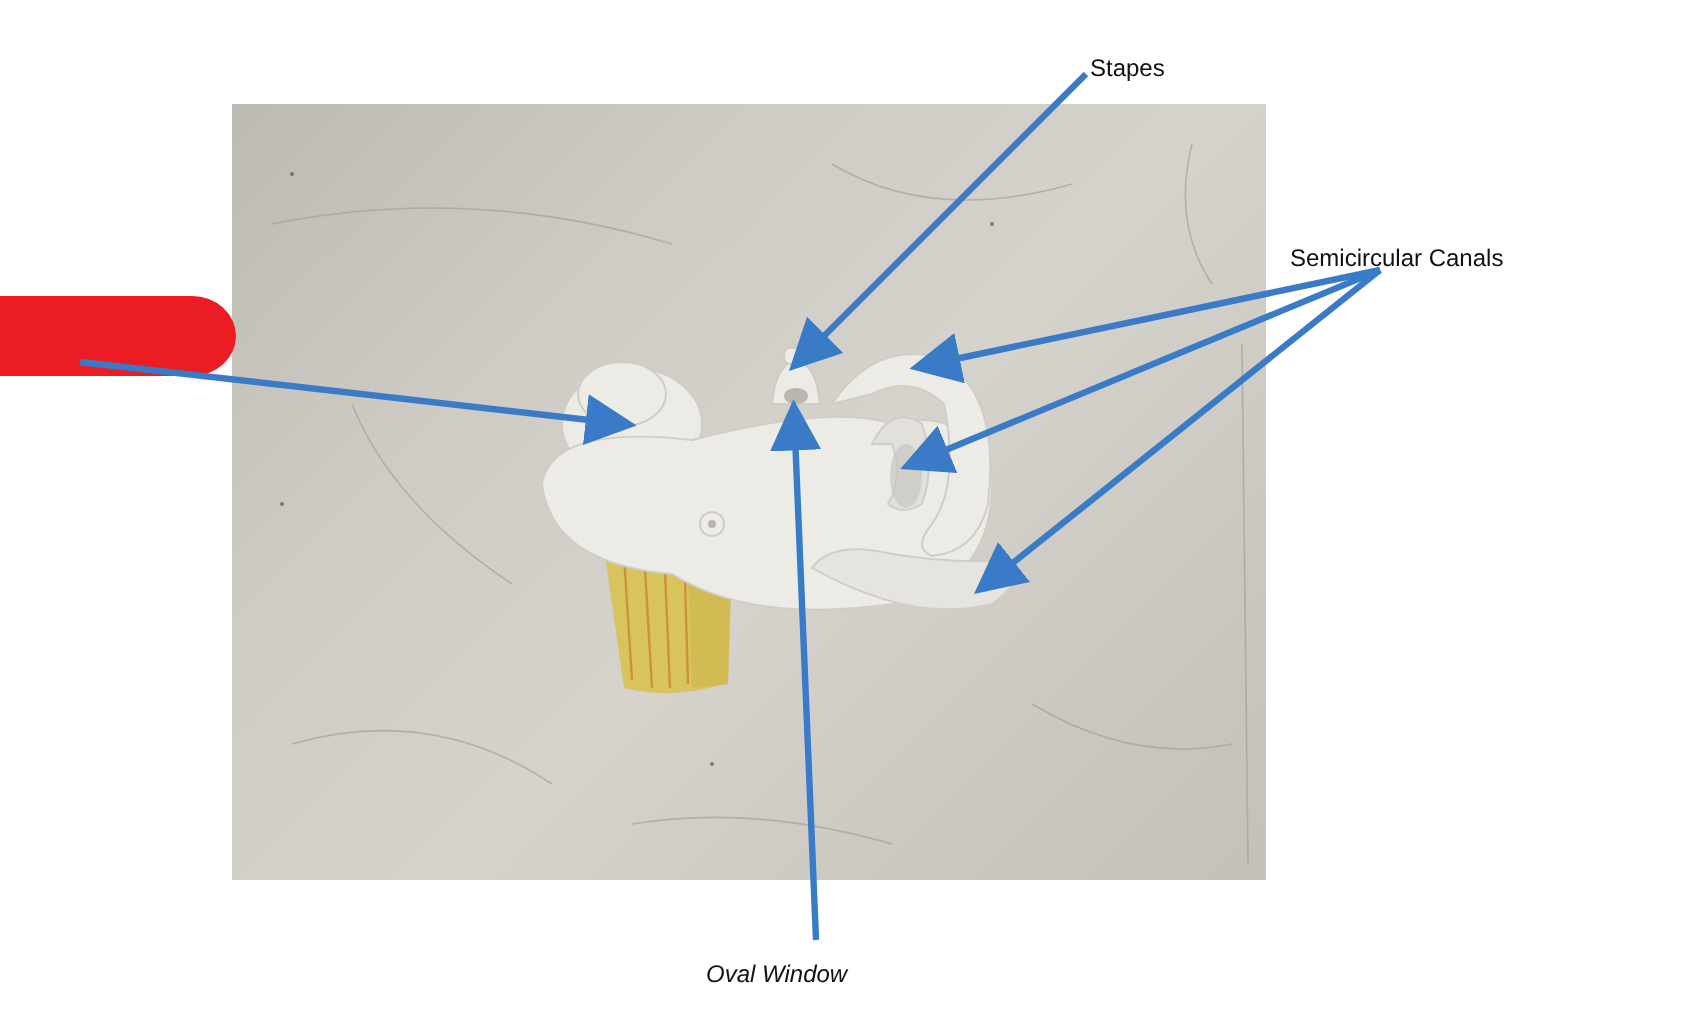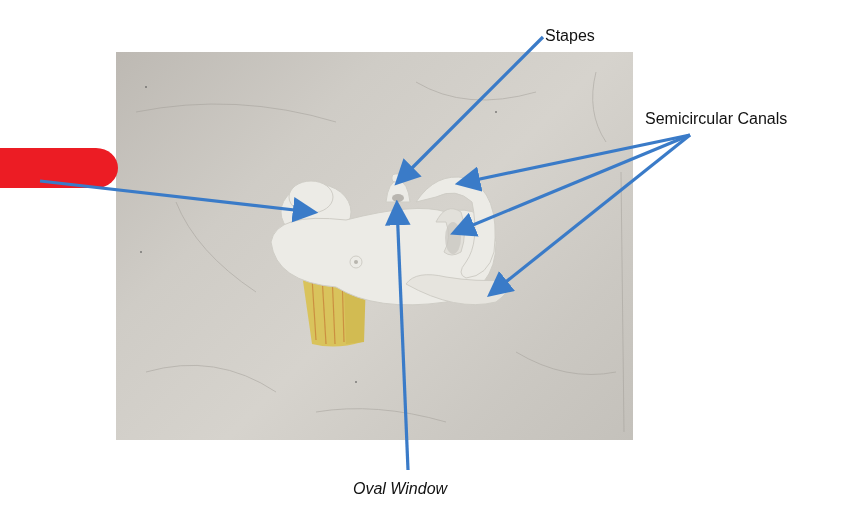--- a/index.html
+++ b/index.html
@@ -3,21 +3,21 @@
 <meta charset="utf-8">
 <style>
   html, body { margin: 0; padding: 0; background: #ffffff; }
   body { width: 843px; height: 505px; position: relative; overflow: hidden;
          font-family: "Liberation Sans", "DejaVu Sans", sans-serif; }
   .photo { position: absolute; left: 116px; top: 52px; width: 517px; height: 388px;
            background: linear-gradient(135deg, #bdb9b3 0%, #cfccc6 30%, #d6d3cd 55%, #cbc8c2 80%, #c4c1bb 100%);
            overflow: hidden; }
   .photo svg { position: absolute; left: 0; top: 0; }
   .overlay { position: absolute; left: 0; top: 0; width: 843px; height: 505px; pointer-events: none; }
-  .label { position: absolute; font-size: 16px; color: #111111; white-space: nowrap; }
+  .label { position: absolute; font-size: 12px; color: #111111; white-space: nowrap; }
   .redact { position: absolute; left: 0; top: 148px; width: 118px; height: 40px;
             background: #ec1c24; border-radius: 0 22px 22px 0 / 0 20px 20px 0; }
 </style>
 </head>
 <body>
 
 <div class="photo">
   <svg width="517" height="388" viewBox="0 0 517 388">
 
     <g stroke="#9e9a94" stroke-width="0.8" fill="none" opacity="0.6">
@@ -84,14 +84,14 @@
     <line x1="543" y1="37" x2="399" y2="181"></line>
     <line x1="690" y1="135" x2="461" y2="183"></line>
     <line x1="690" y1="135" x2="456" y2="232"></line>
     <line x1="690" y1="135" x2="492" y2="293"></line>
     <line x1="408" y1="470" x2="397" y2="206"></line>
     <line x1="40" y1="181" x2="312" y2="212"></line>
   </g>
 </svg>
 
 <div class="label" style="left:545px; top:27px;">Stapes</div>
-<div class="label" style="left:645px; top:110px;text-align:center;">Semicircular Canals</div>
+<div class="label" style="left:645px; top:122px;text-align:center;">Semicircular Canals</div>
 <div class="label" style="left:353px; top:480px;font-style:italic;">Oval Window</div>
 
 </body></html>

